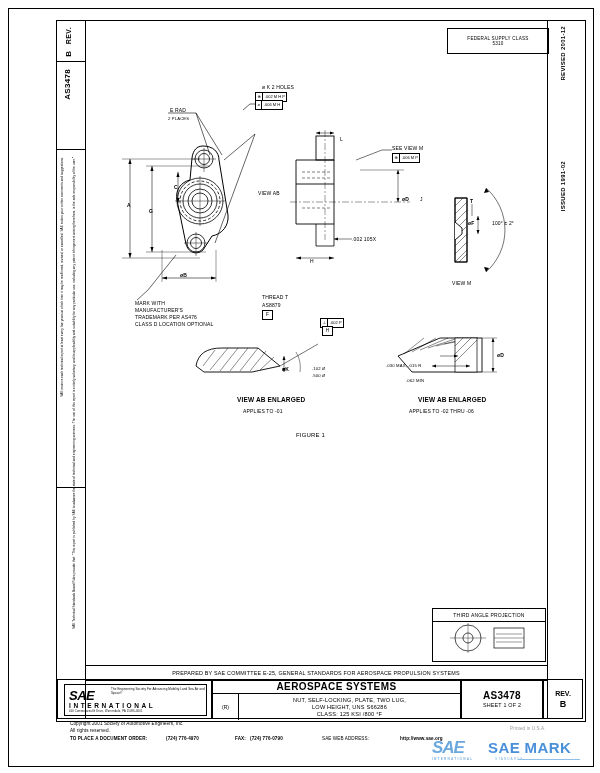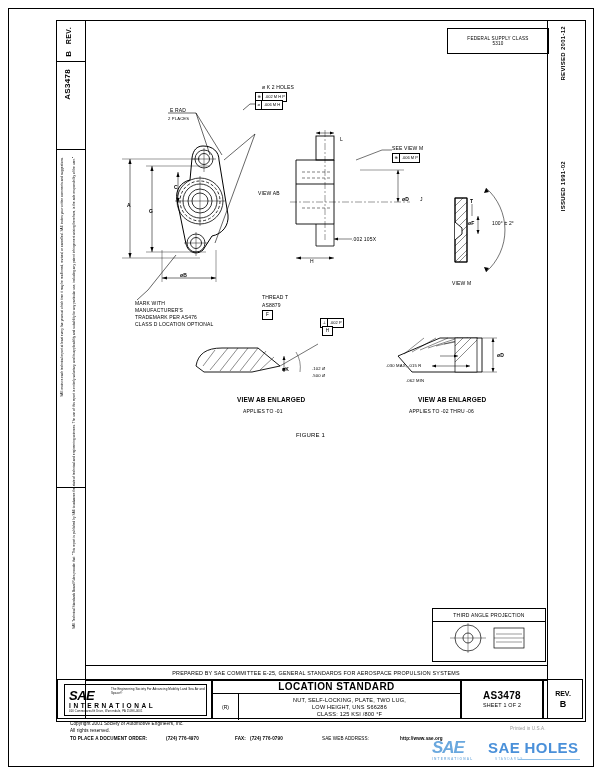--- a/index.html
+++ b/index.html
@@ -396,21 +396,21 @@
         <div id="saeaddr">The Engineering Society
 For Advancing Mobility
 Land Sea Air and Space®</div>
         <div id="saeintl">INTERNATIONAL</div>
         <div id="saeintl2">400 Commonwealth Drive, Warrendale, PA 15096-0001</div>
       </div>
     </div>
 
     <div class="tcell" id="c-mid">
       <div id="midtop">
-        <span>LOCATION STANDARD</span>
+        <span>AEROSPACE SYSTEMS</span>
       </div>
       <div id="rbox">(R)</div>
       <div id="midbot">
         <div>NUT, SELF-LOCKING, PLATE, TWO LUG,</div>
         <div>LOW HEIGHT, UNS S66286</div>
         <div>CLASS:  125 KSI /800 °F</div>
       </div>
     </div>
 
     <div class="tcell" id="c-num">
@@ -431,19 +431,19 @@
     <div class="foot bold" style="left:96px;top:15px;font-weight:bold;">(724) 776-4970</div>
     <div class="foot bold" style="left:165px;top:15px;font-weight:bold;">FAX:</div>
     <div class="foot bold" style="left:180px;top:15px;font-weight:bold;">(724) 776-0790</div>
     <div class="foot" style="left:252px;top:15px;">SAE WEB ADDRESS:</div>
     <div class="foot bold" style="left:330px;top:15px;font-weight:bold;">http://www.sae.org</div>
     <div class="foot" style="left:440px;top:5px;color:#999;">Printed in U.S.A.</div>
   </div>
 
   <div id="norm">
     <div id="normsae">SAE</div>
-    <div id="normtxt">SAE HOLES</div>
+    <div id="normtxt">SAE MARK</div>
     <div id="normsub">INTERNATIONAL</div>
     <div id="normsub2">STANDARDS</div>
     <div id="normline"></div>
   </div>
 
 </div>
 
 </body></html>

